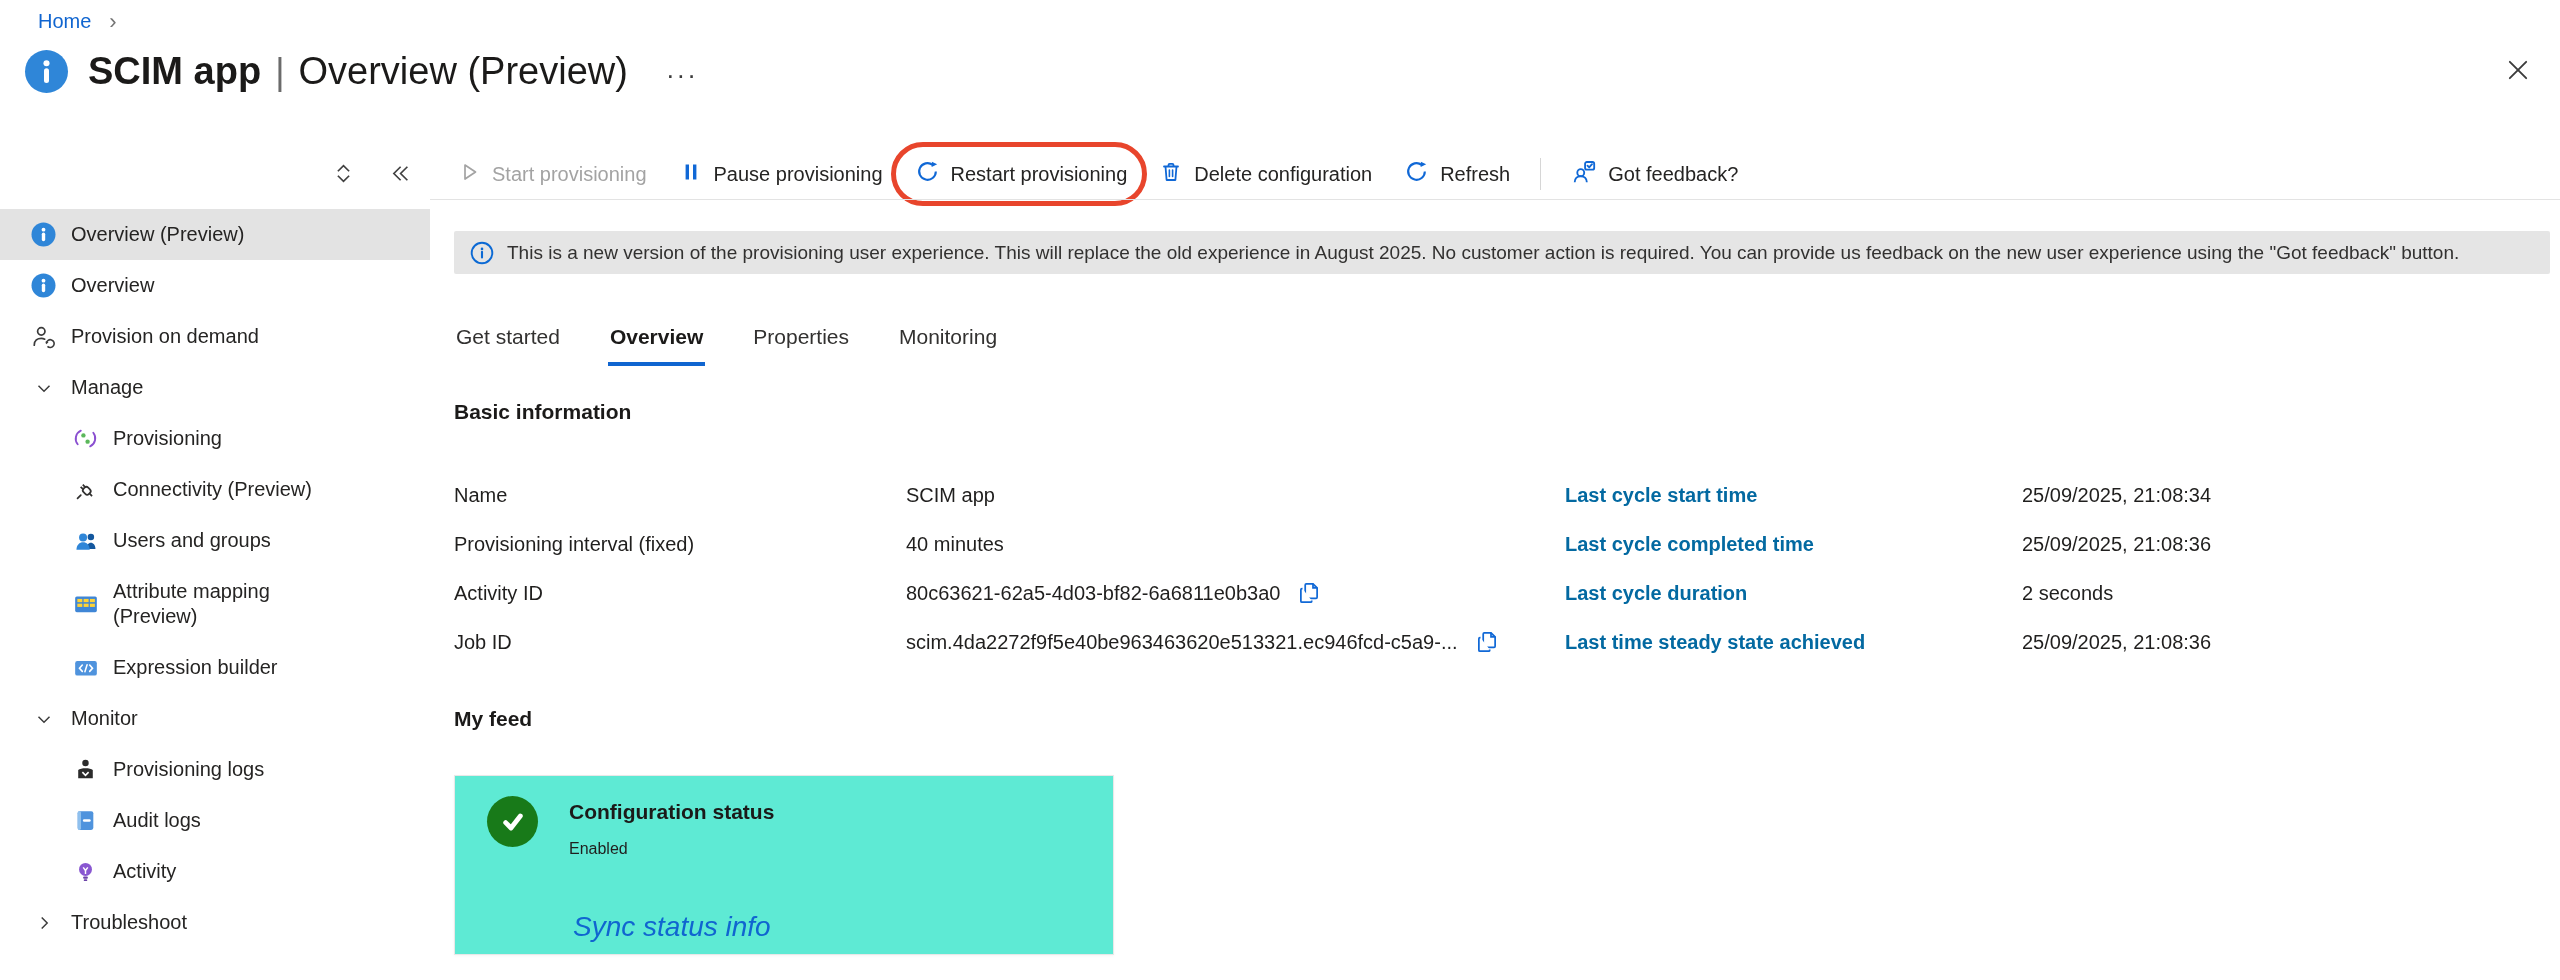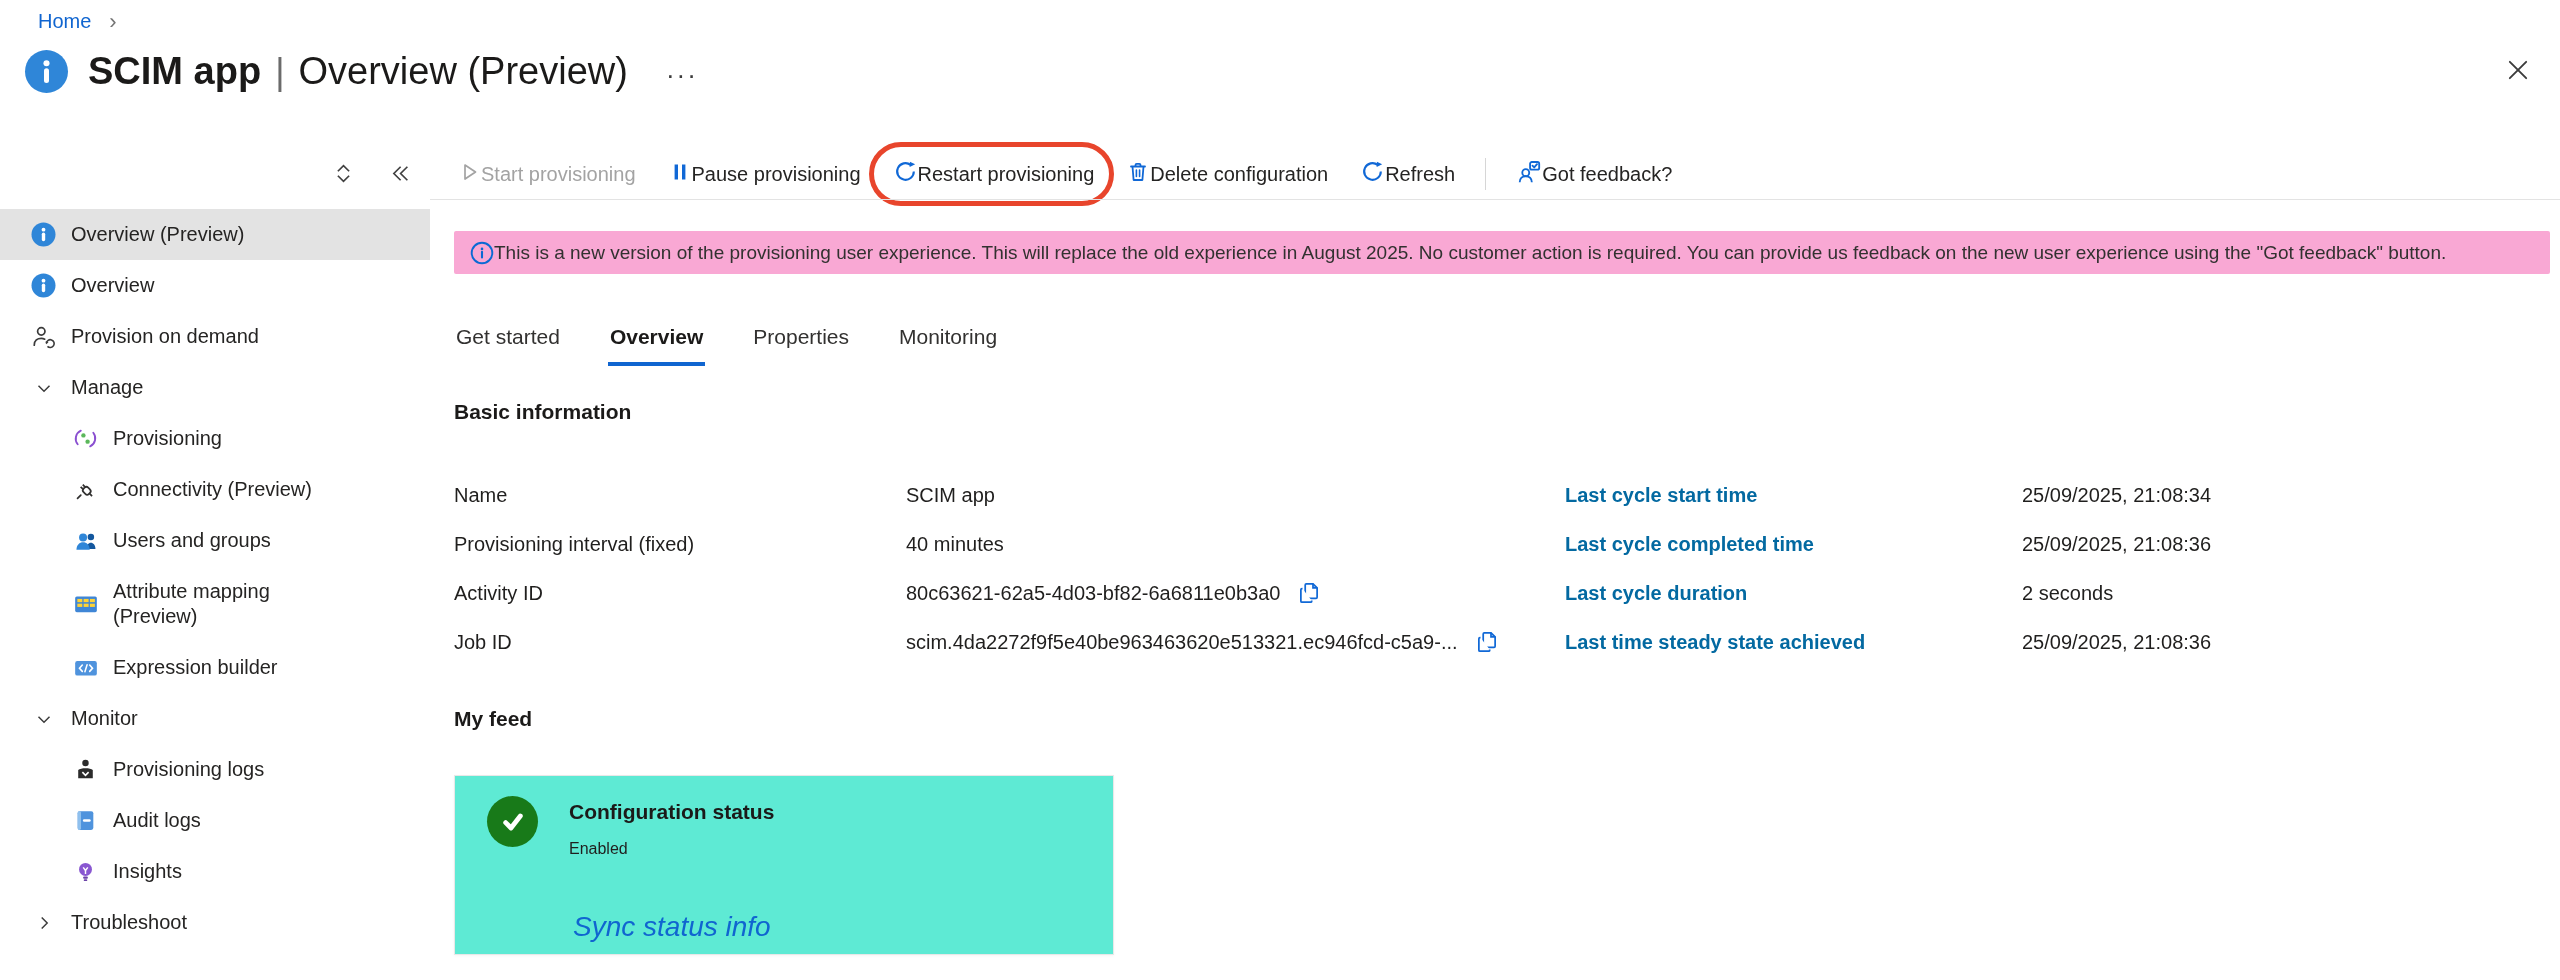--- a/index.html
+++ b/index.html
@@ -16,41 +16,41 @@
   #title-text { margin-left:20px; font-size:38px; display:flex; align-items:baseline; white-space:nowrap; }
   #app-name { font-weight:bold; color:#1b1a19; }
   .title-sep { font-weight:300; color:#6b6b6b; margin:0 14px; font-size:36px; }
   #page-title { font-weight:300; color:#1b1a19; }
   #ellipsis-btn { margin-left:38px; font-size:26px; color:#3b3b3b; letter-spacing:2px; cursor:pointer; line-height:20px; }
   #close-btn { right:28px; top:56px; cursor:pointer; }
   #toolbar-line { left:430px; right:0; top:199px; height:1px; background:#e3e3e3; }
   .side-ctl { position:absolute; top:160px; cursor:pointer; }
   #toolbar-buttons { position:absolute; left:455px; top:148px; height:52px;
     display:flex; align-items:center; gap:28px; }
-  .tb-btn { display:flex; align-items:center; font-size:20px; color:#252423;
+  .tb-btn { display:flex; align-items:center; gap:11px; font-size:20px; color:#252423;
     cursor:pointer; white-space:nowrap; position:relative; padding:4px 2px; }
   .tb-btn.disabled { color:#a3a3a3; cursor:default; }
   .tb-sep { width:1px; height:32px; background:#d6d6d6; }
   .annotation { position:absolute; left:-22px; right:-18px; top:-13px; bottom:-13px;
     border:5px solid #e8452c; border-radius:32px; pointer-events:none; }
 
   
   #sidebar { left:0; top:209px; width:430px; }
   .side-row { display:flex; align-items:center; height:51px; padding-left:30px;
     font-size:20px; color:#252423; cursor:pointer; }
   .side-row.selected { background:#e3e3e3; }
   .side-row.lvl1 { padding-left:72px; }
   .side-row.tall { height:76px; }
   .side-icon { width:27px; height:27px; margin-right:14px; flex:0 0 auto;
     display:flex; align-items:center; justify-content:center; }
   .side-label { line-height:25px; max-width:235px; }
 
   
-  #banner { left:454px; right:10px; top:231px; height:43px; background:#f9a8d4;
-    border-radius:2px; display:flex; align-items:center; padding:0 16px; }
+  #banner { left:454px; right:10px; top:231px; height:43px; background:#e5e5e5;
+    border-radius:2px; display:flex; align-items:center; padding:0 16px; gap:13px; }
   #banner-text { font-size:19px; color:#323130; white-space:nowrap; }
 
   #tabs { left:454px; top:303px; display:flex; gap:46px;margin-top:16px; }
   .tab { font-size:21px; color:#323130; padding:6px 2px 13px 2px; cursor:pointer;
     border-bottom:4px solid transparent; }
   .tab.active { font-weight:bold; color:#1b1a19; border-bottom-color:#1065d0; }
 
   .section-title { font-size:21px; font-weight:bold; color:#1b1a19; }
   #basic-title { left:454px; top:400px; }
   #fields-left { left:454px; top:481px; }
@@ -319,21 +319,21 @@
   <div class="side-row lvl1">
     <span class="side-icon">
       <svg viewBox="0 0 24 24" width="25" height="25">
         <circle cx="12" cy="10" r="6.2" fill="#8957d1"></circle>
         <polyline points="9.8,8 12,11 14.2,8" fill="none" stroke="#fff" stroke-width="1.4"></polyline>
         <path d="M12 11 v3.4" stroke="#fff" stroke-width="1.4"></path>
         <rect x="9.7" y="16.8" width="4.6" height="2.2" rx="1" fill="#6b43a8"></rect>
         <rect x="10.3" y="19.4" width="3.4" height="1.8" rx="0.9" fill="#6b43a8"></rect>
       </svg>
       </span>
-    <span class="side-label">Insights</span>
+    <span class="side-label">Activity</span>
   </div>
 
   <div class="side-row">
     <span class="side-icon">
       <svg viewBox="0 0 24 24" width="22" height="22">
           <polyline points="9.5,6 15.5,12 9.5,18" fill="none" stroke="#3b3b3b" stroke-width="1.6"></polyline>
         </svg>
       </span>
     <span class="side-label">Troubleshoot</span>
   </div>

